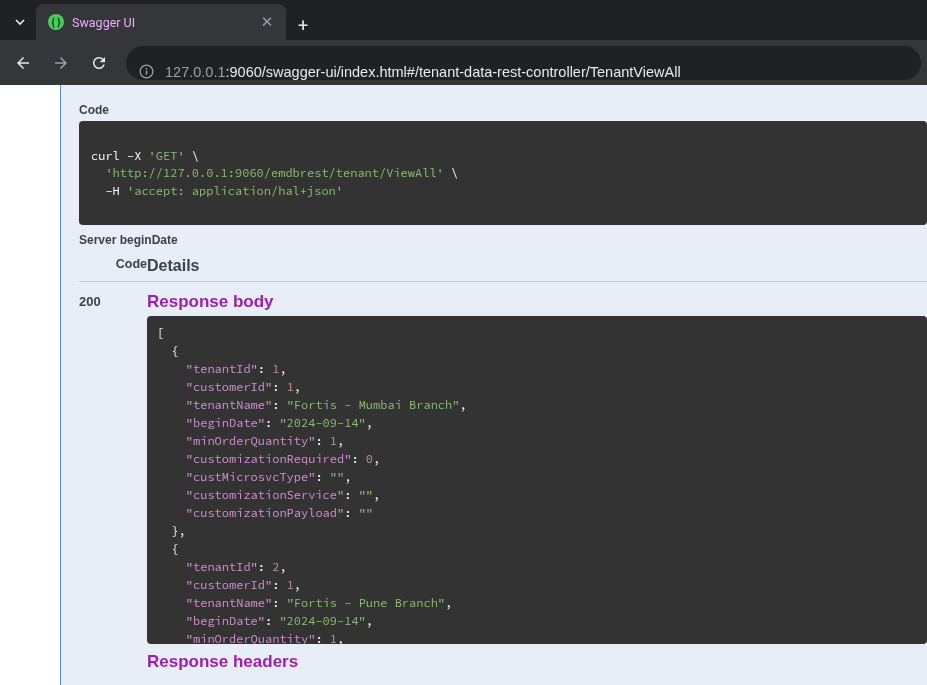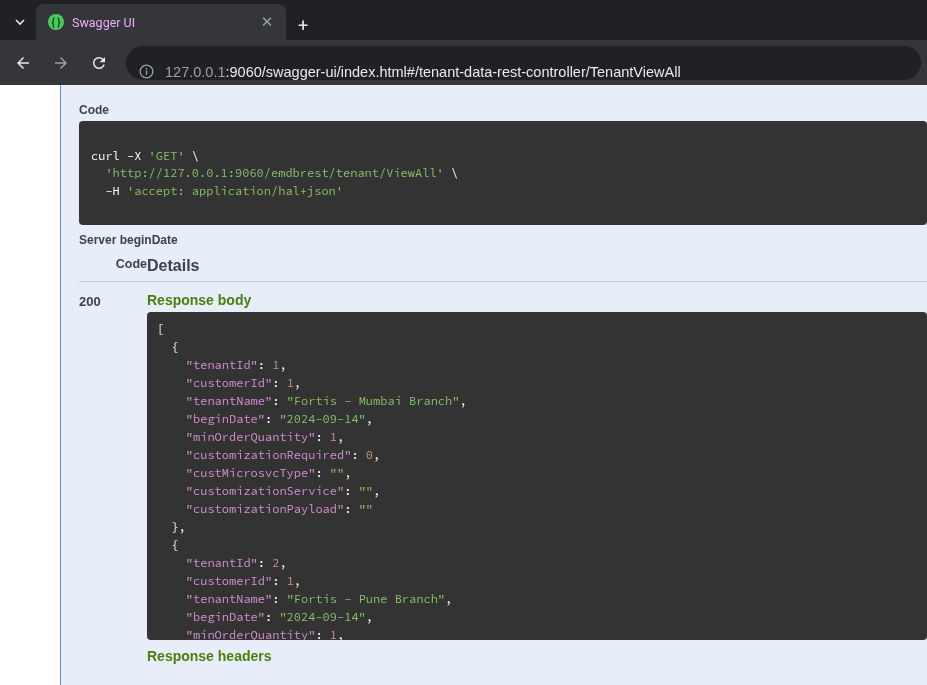--- a/index.html
+++ b/index.html
@@ -24,21 +24,21 @@
   .section-label { font-size: 12px; color: #3b4151; font-weight: 600; margin: 6px 0 4px 0; }
   .code-block { background: #333333; border-radius: 4px; padding: 26px 12px; color: #fff; font-family: "Consolas","Source Code Pro",monospace; font-size: 12px; line-height: 1.45; margin-bottom: 6px; white-space: pre; overflow:hidden;}
   .curl .cmd { color: #fff; }
   .curl .str { color: #89bf6a; }
   .response-hdr { display: flex; border-bottom: 1px solid rgba(59,65,81,.2); padding: 6px 0; margin-top:4px;text-align:right;}
   .col-code { width: 68px; font-size: 12.5px; color: #3b4151; font-weight:600;}
   .col-details { font-size: 16px; color: #3b4151; font-weight:600;}
   .response-row { display: flex; padding-top: 10px; }
   .status-code { width: 68px; font-size: 13px; color: #3b4151; font-weight: 600; padding-top:2px;}
   .detail-col { flex: 1; }
-  .body-label { font-size: 14px; color: #4d7c0f; font-weight: 600; margin-bottom: 4px; }
+  .body-label { font-size: 17px; color: #a21caf; font-weight: 600; margin-bottom: 4px; }
   .json-block { background: #333333; border-radius: 4px; padding: 8px 10px; font-family: "Consolas","Source Code Pro",monospace; font-size: 12px; line-height: 1.5; color: #fff; white-space: pre; overflow:hidden; max-height: 328px;}
   .jk { color: #d28fd0; } 
   .js { color: #89bf6a; } 
   .jp { color: #fff; } 
   .jn2 { color:#c8957a;} 
   svg { display:block;}
 </style>
 </head>
 <body>
 

